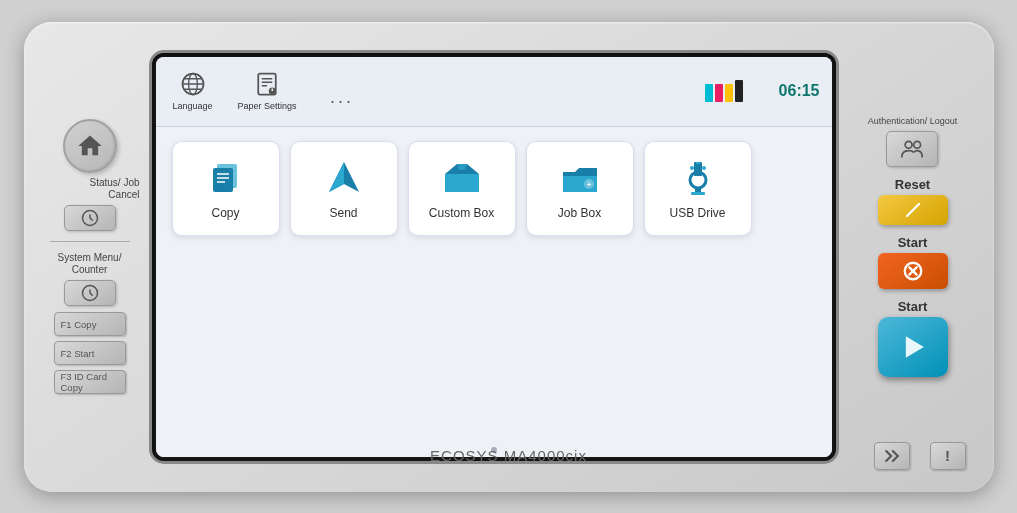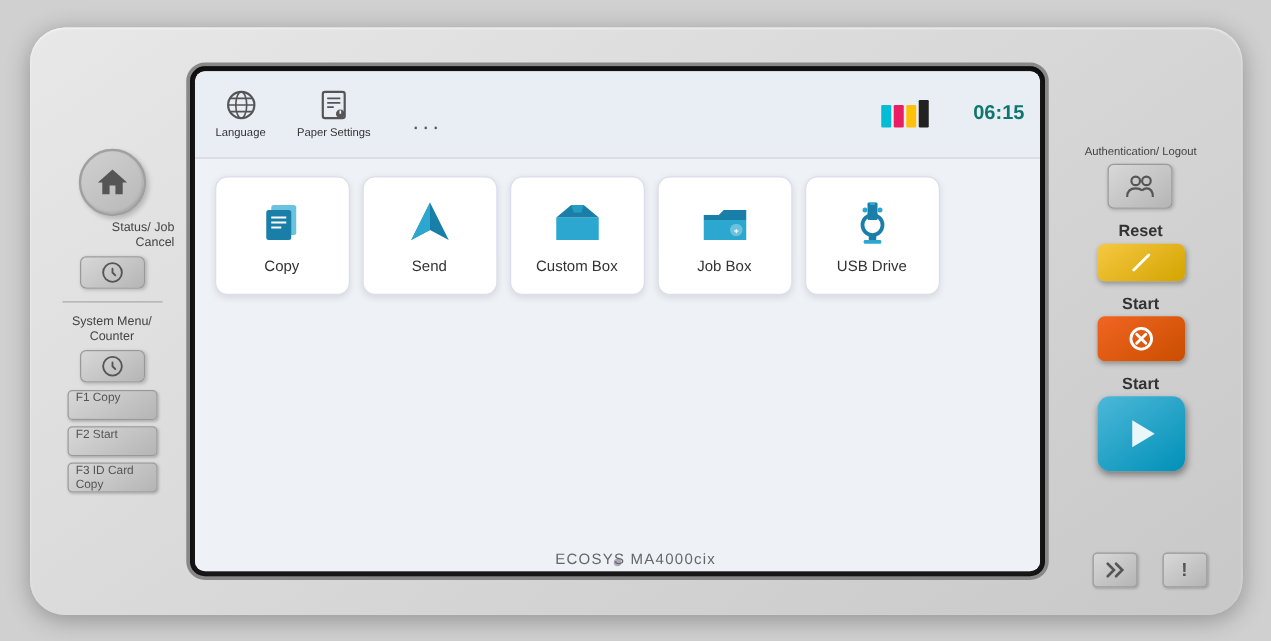--- a/index.html
+++ b/index.html
@@ -120,21 +120,21 @@
       align-items: center;
     }
 
     .fn-btn {
       width: 72px;
       height: 24px;
       background: linear-gradient(145deg, #d8d8d8, #b5b5b5);
       border: 1px solid #999;
       border-radius: 4px;
       display: flex;
-      align-items: flex-start;
+      align-items: center;
       padding-left: 6px;
       cursor: pointer;
       font-size: 10px;
       color: #444;
       box-shadow: 1px 1px 2px rgba(0,0,0,0.2);
       gap: 4px;
     }
 
     .fn-label {
       font-size: 9.5px;
@@ -287,24 +287,24 @@
 
     .page-dot {
       width: 6px;
       height: 6px;
       border-radius: 50%;
       background: #aab;
     }
 
     .model-name {
       position: absolute;
-      bottom: 38px;
+      bottom: 28px;
       left: 50%;
       transform: translateX(-50%);
-      font-size: 12px;
+      font-size: 15px;
       color: #666;
       letter-spacing: 1px;
     }
 
     
     .right-panel {
       display: flex;
       flex-direction: column;
       align-items: center;
       width: 130px;

